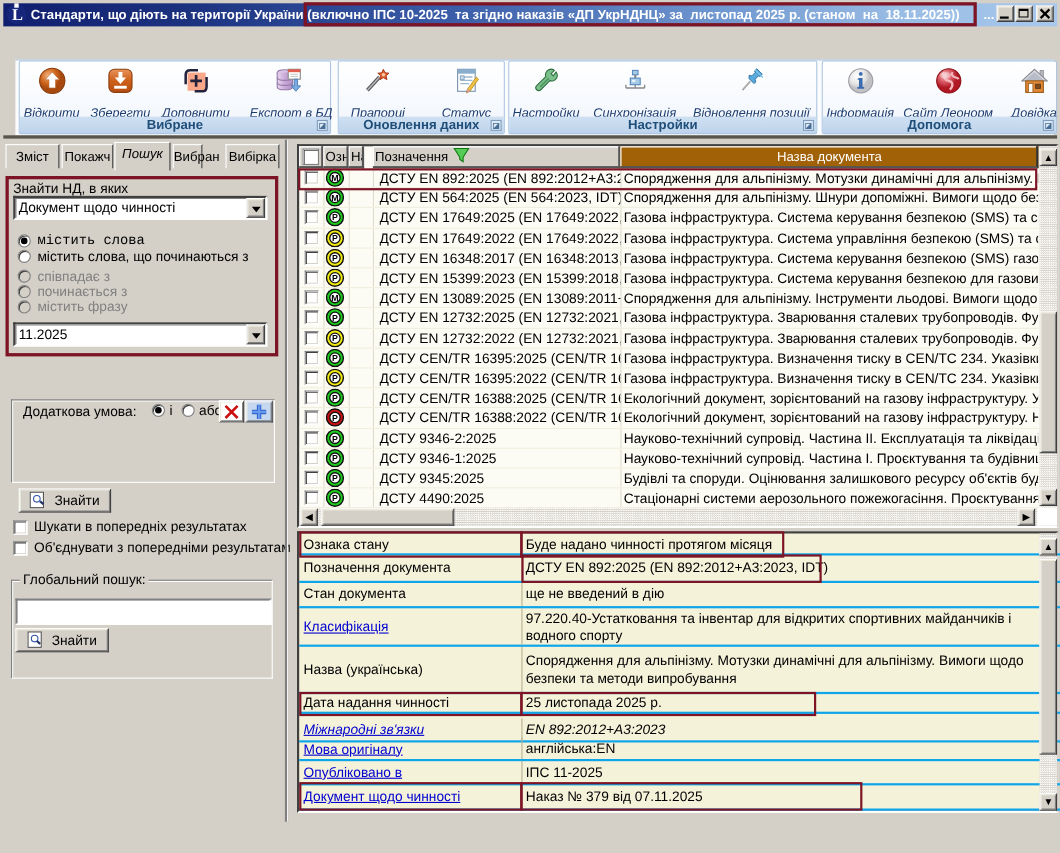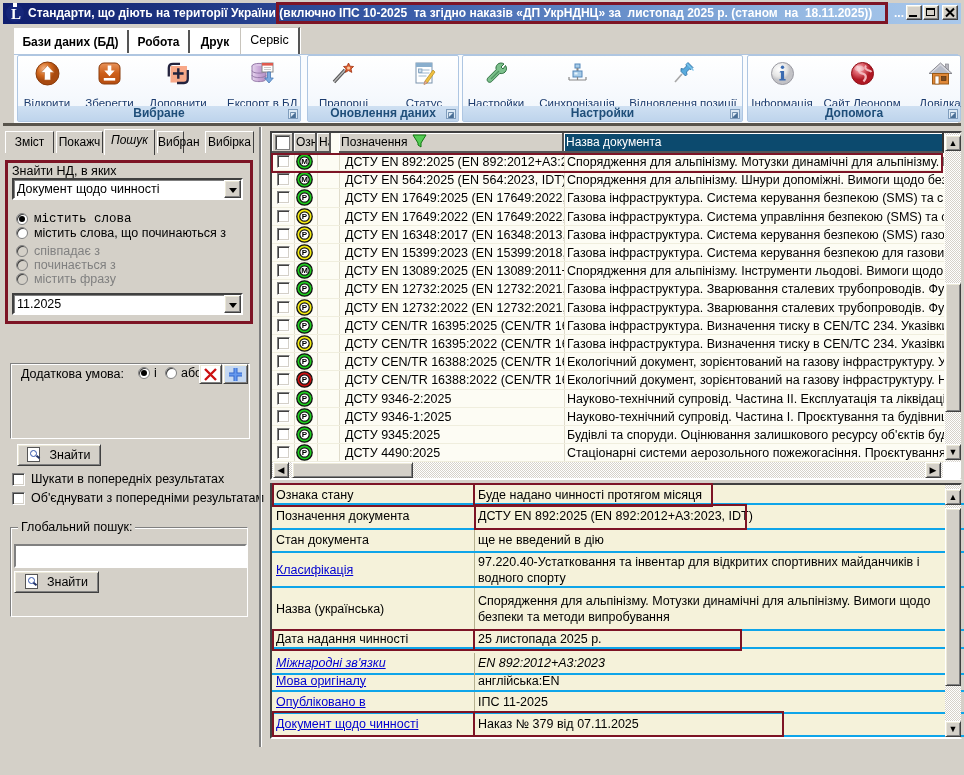--- a/index.html
+++ b/index.html
@@ -31,21 +31,21 @@
 
 #ribbon { position:absolute; left:14px; top:54px; width:944px; height:69px; background:#fafcfe; border-top:1px solid #b0c6e0; }
 .rgroup { position:absolute; top:0px; height:67px; background:linear-gradient(#ffffff,#f6f9fd 60%,#eef4fa);
   border:1px solid #aec6e2; border-radius:2px; }
 .rcaption { position:absolute; left:0; bottom:0; width:100%; height:15px; background:linear-gradient(#cfe0f2,#bed4ec);
   color:#1f4e79; font-size:12px; font-weight:bold; text-align:center; line-height:15px; }
 .rlauncher { position:absolute; right:2px; bottom:2px; width:10px; height:10px; border:1px solid #7f9dbd; background:#dce9f5;
   font-size:7px; line-height:9px; color:#4a6f96; text-align:center; }
 .ritem { position:absolute; top:5px; text-align:center; color:#1c3c6e; font-size:11.5px; white-space:nowrap; }
 .ritem .ic { display:block; margin:0 auto 2px auto; width:25px; height:25px; }
-.ritem .lb { display:block; margin-top:11px; }
+.ritem .lb { display:block; margin-top:11px;font-style:italic; }
 
 #darkline { position:absolute; left:3px; top:123px; width:958px; height:3px; background:#58544c; }
 
 #leftpanel { position:absolute; left:3px; top:127px; width:256px; height:620px; background:#d4d0c8; }
 .ltab { position:absolute; top:4px; height:22px; background:#d4d0c8; font-size:12px; color:#000;
   border-top:1px solid #fff; border-left:1px solid #fff; border-right:1px solid #404040; line-height:21px; text-align:center; }
 .ltab.active { top:2px; height:26px; background:#d4d0c8; z-index:5;font-style:italic; }
 #lredbox { position:absolute; left:2px; top:33px; width:248px; height:164px; border:3px solid #7d1425; }
 .combobox { position:absolute; height:22px; background:#fff; border:2px solid; border-color:#404040 #fff #fff #404040;
   box-shadow:inset 1px 1px 0 #808080; font-size:12.5px; line-height:18px; padding-left:3px; color:#000; }
@@ -84,21 +84,21 @@
 #details { position:absolute; left:270px; top:483px; width:692px; height:256px; background:#f5f2da; border:2px solid; border-color:#404040 #d4d0c8 #fff #404040; box-shadow:inset 0 -1px 0 #808080; }
 .drow { position:absolute; left:0; width:784px; border-bottom:2px solid #0ea5e9; }
 .dlabel { position:absolute; left:4px; top:50%; transform:translateY(-50%); font-size:12.5px; color:#000; }
 .dvalue { position:absolute; left:206px; top:50%; transform:translateY(-50%); width:462px; font-size:12.5px; color:#000; line-height:16px; }
 .dlink { color:#0000d0; text-decoration:underline; }
 .redbox { position:absolute; border:3px solid #7d1425; }
 
 #statusbar { position:absolute; left:3px; top:748px; width:958px; height:22px; background:#d4d0c8; }
 .spanel { position:absolute; top:2px; height:18px; border:1px solid; border-color:#808080 #fff #fff #808080; font-size:12px; color:#000; line-height:16px; padding-left:3px; white-space:nowrap; }
 
-.th.dark { background:#0c4a6e; color:#fff; border-right-color:#333; }
+.th.dark { background:#a16207; color:#fff; border-right-color:#333;text-align:center; }
 .trow { left:0; width:672px; }
 .drow .dcol { position:absolute; left:202px; top:0; width:1px; height:100%; background:#b5b08e; }
 #vsplit { position:absolute; left:259px; top:127px; width:3px; height:620px; background:#808080; border-right:1px solid #fff; }
 .findico { display:inline-block; width:13px; height:15px; margin-right:9px; vertical-align:-3px; position:relative;
   background:#fff; border:1px solid #555; }
 .findico:before { content:""; position:absolute; left:2px; top:2px; width:5px; height:5px; border:1.5px solid #3355aa; border-radius:50%; }
 .findico:after { content:""; position:absolute; left:7.5px; top:8px; width:4px; height:2px; background:#223366; transform:rotate(40deg); }
 </style>
 </head>
 <body>
@@ -112,29 +112,20 @@
   <div id="titletext">Стандарти, що діють на території України (включно ІПС 10-2025&nbsp; та згідно наказів «ДП УкрНДНЦ» за&nbsp; листопад 2025 р. (станом&nbsp; на&nbsp; 18.11.2025))</div>
   <div id="titleredbox"></div>
       <div style="position:absolute;left:891px;top:0;font-weight:bold;">...</div>
   <div id="windowbtns">
     <span class="winbtn"><span style="position:absolute;left:2px;bottom:2px;width:8px;height:2px;background:#000;"></span></span><span class="winbtn"><span style="position:absolute;left:2px;top:2px;width:9px;height:8px;border:1px solid #000;border-top-width:2px;"></span></span><span class="winbtn close"><svg width="14" height="13" viewBox="0 0 14 13" style="position:absolute;left:0;top:0">
             <path d="M3 2.5 L11 10.5 M11 2.5 L3 10.5" stroke="#000" stroke-width="2"></path>
           </svg></span>
   </div>
 </div>
 
-<div id="tabstrip">
-  <div id="tabwhite"></div>
-  <div class="mtab" style="left:11px;width:113px;">Бази даних (БД)</div>
-  <div class="mtabsep" style="left:124px;"></div>
-  <div class="mtab" style="left:126px;width:59px;">Робота</div>
-  <div class="mtabsep" style="left:185px;"></div>
-  <div class="mtab" style="left:187px;width:50px;">Друк</div>
-  <div class="mtab" id="mtab4" style="left:237px;width:60px;">Сервіс</div>
-</div>
 
 <div id="ribbon">
   <div class="rgroup" style="left:3px;width:284px;">
     <div class="ritem" style="left:-1px;width:60px;">
           <svg class="ic" viewBox="0 0 25 25">
             <defs>
               <radialGradient id="or1" cx="35%" cy="30%">
                 <stop offset="0%" stop-color="#f4b68a"></stop>
                 <stop offset="60%" stop-color="#d2691e"></stop>
                 <stop offset="100%" stop-color="#a84a10"></stop>

